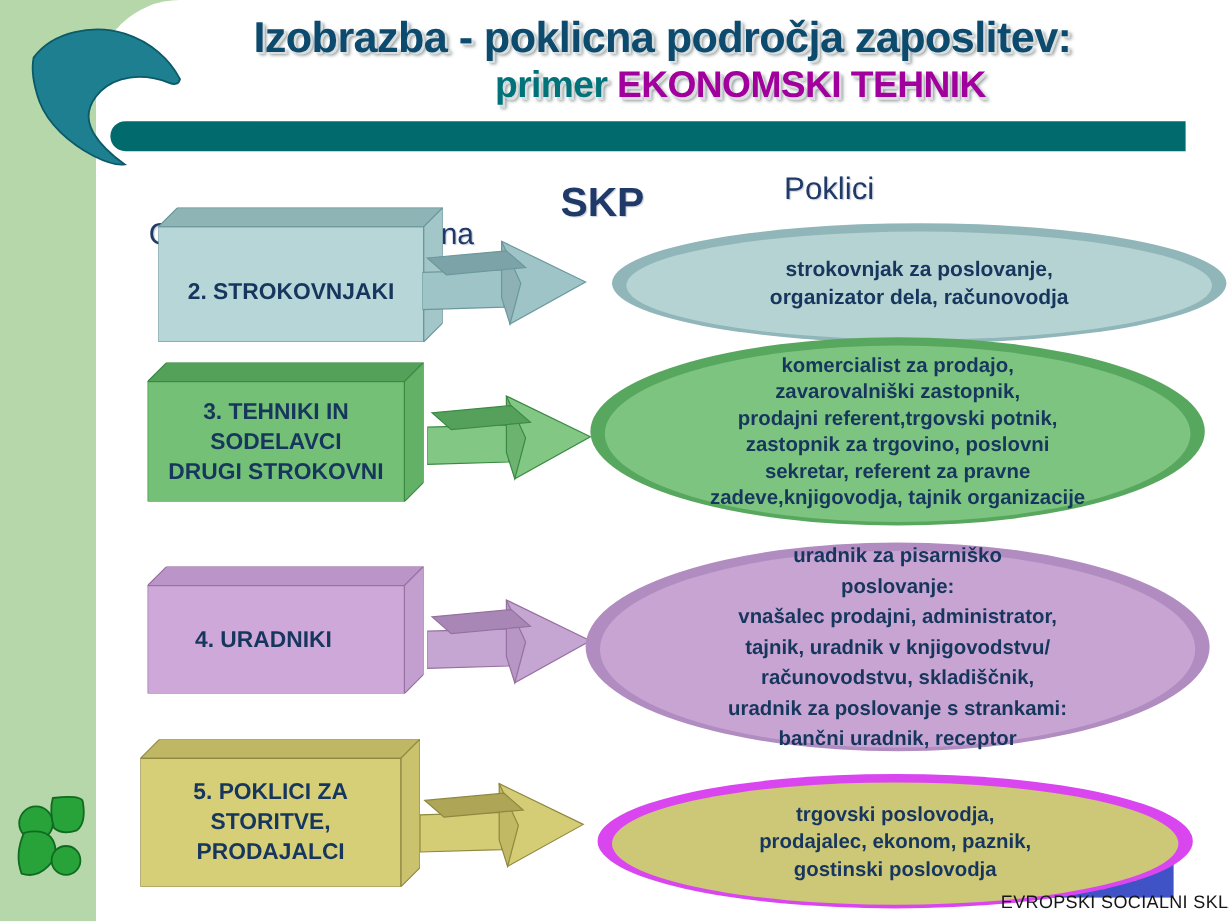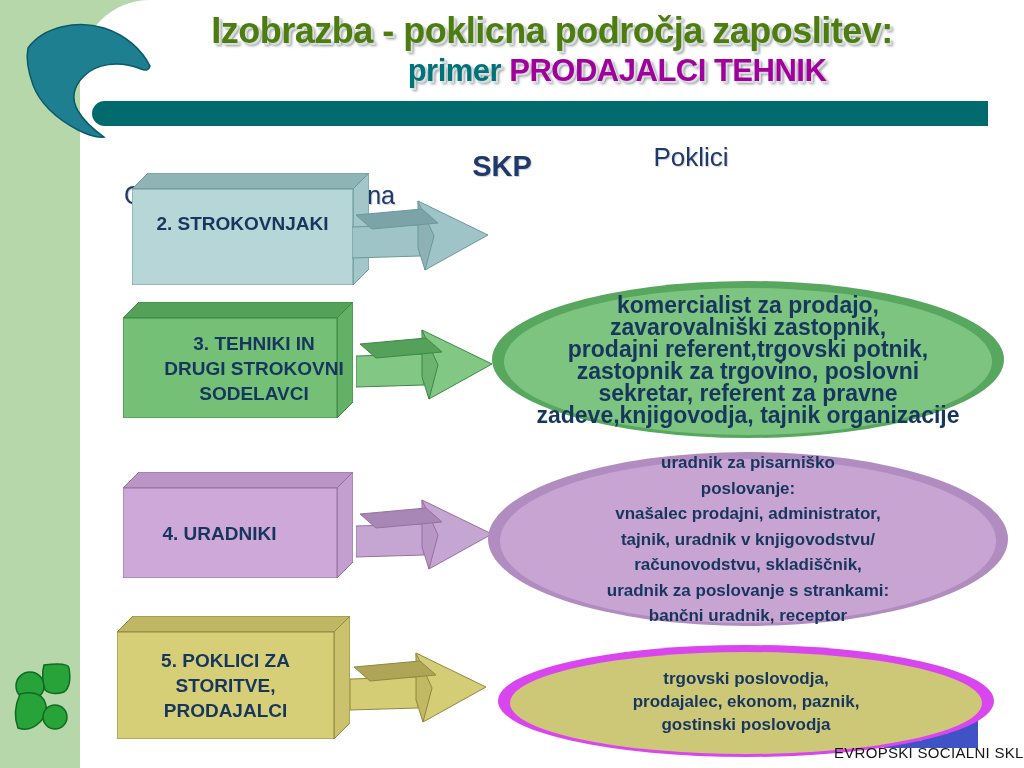--- a/index.html
+++ b/index.html
@@ -4,32 +4,32 @@
 <style>
   html,body { margin:0; padding:0; background:#fff; }
   .slide {
     position:relative; width:1024px; height:768px; background:#ffffff;
     overflow:hidden; font-family:"Liberation Sans", sans-serif;
   }
   .abs { position:absolute; }
 
   
   .title-wrap { left:130px; top:10px; width:880px; text-align:center; }
-  .title-l1 { font-size:36px; font-weight:bold; color:#4d7c0f; padding-right:36px;
+  .title-l1 { font-size:36px; font-weight:bold; color:#0c4a6e; padding-right:36px;
               text-shadow:2px 2px 0 #d9dddd, 3px 3px 3px #8a9494; letter-spacing:-0.5px; }
   .title-l2 { font-size:31px; font-weight:bold; color:#00737a; padding-left:94px; margin-top:1px;
               text-shadow:2px 2px 0 #d9dddd, 3px 3px 3px #8a9494; letter-spacing:-0.5px; }
   .title-hl { color:#a1009c; }
 
   .divider { left:92px; top:101px; width:896px; height:25px; background:#006a6d;
              border-radius:13px 0 0 13px; }
 
   .colhead { color:#1f3a68; text-shadow:1px 1px 1px #c9cdd5; white-space:nowrap; }
   .ch-left  { left:124px; top:134px; font-size:25px;margin-top:47px; }
-  .ch-mid   { left:460px; top:150px; width:84px; text-align:center; font-size:29px; font-weight:bold; }
+  .ch-mid   { left:460px; top:150px; width:84px; text-align:center; font-size:34px; font-weight:bold; }
   .ch-right { left:630px; top:142px; width:122px; text-align:center; font-size:26px; }
 
   .box-label { display:flex; align-items:center; justify-content:center; text-align:center;
                font-weight:bold; color:#17365d; font-size:19px; line-height:25px; }
   .ln { display:block; }
 
   .ellipse-outer { border-radius:50%; }
   .ellipse-inner { position:absolute; inset:7px 12px 3px 12px; border-radius:50%; }
   .ellipse-text  { position:absolute; inset:0; display:flex; flex-direction:column;
                    align-items:center; justify-content:center; text-align:center;
@@ -78,65 +78,72 @@
     <g fill="#28a339" stroke="#0f6b20" stroke-width="1.5">
       <circle cx="30" cy="686" r="14"></circle>
       <path d="M44,665 Q68,662 69,668 Q72,686 64,692 Q52,696 45,690 Q41,676 44,665 Z"></path>
       <path d="M20,694 Q38,690 44,700 Q50,712 40,722 Q30,732 18,728 Q12,712 20,694 Z"></path>
       <circle cx="55" cy="717" r="12"></circle>
     </g>
   </svg>
 
   <div class="abs title-wrap">
     <div class="title-l1">Izobrazba -  poklicna področja zaposlitev:</div>
-    <div class="title-l2"><span>primer </span><span class="title-hl">PRODAJALCI TEHNIK</span></div>
+    <div class="title-l2"><span>primer </span><span class="title-hl">EKONOMSKI TEHNIK</span></div>
   </div>
 
   <div class="abs divider"></div>
 
   <div class="abs colhead ch-left">Glavna poklicna skupina</div>
   <div class="abs colhead ch-mid">SKP</div>
   <div class="abs colhead ch-right">Poklici</div>
 
   <svg class="abs r1" style="left:132px;top:173px;" width="237" height="112" viewBox="0 0 237 112">
     <polygon class="f-top" points="0,16 221,16 237,0 16,0"></polygon>
     <polygon class="f-side" points="221,16 237,0 237,96 221,112"></polygon>
     <rect class="f-front" x="0" y="16" width="221" height="96"></rect>
   </svg>
-  <div class="abs box-label" style="left:132px;top:175px;width:221px;height:96px;justify-content:center;">
+  <div class="abs box-label" style="left:132px;top:195px;width:221px;height:96px;justify-content:center;">
     <span class="ln">2. STROKOVNJAKI</span>
   </div>
   <svg class="abs r1" style="left:352px;top:196px;" width="140" height="76" viewBox="0 0 140 76">
     <polygon class="a-shaft" points="0,31 68,29 68,60 0,62"></polygon>
     <polygon class="a-head" points="66,5 136,39 73,74"></polygon>
     <polygon class="a-mid" points="66,5 82,40 73,74 66,52"></polygon>
     <polygon class="a-top" points="4,19 70,13 86,27 20,33"></polygon>
   </svg>
+  <div class="abs ellipse-outer e1o" style="left:510px;top:186px;width:512px;height:100px;">
+    <div class="ellipse-inner e1i"></div>
+    <div class="ellipse-text" style="font-size:17.5px;line-height:23px;">
+      <span class="ln">strokovnjak za poslovanje,</span>
+      <span class="ln">organizator dela, računovodja</span>
+    </div>
+  </div>
 
   <svg class="abs r2" style="left:123px;top:302px;" width="230" height="116" viewBox="0 0 230 116">
     <polygon class="f-top" points="0,16 214,16 230,0 16,0"></polygon>
     <polygon class="f-side" points="214,16 230,0 230,100 214,116"></polygon>
     <rect class="f-front" x="0" y="16" width="214" height="100"></rect>
   </svg>
-  <div class="abs box-label" style="left:123px;top:318px;width:214px;height:100px;padding-left:24px;">
+  <div class="abs box-label" style="left:123px;top:318px;width:214px;height:100px;">
     <span style="display:block">
       <span class="ln">3. TEHNIKI IN</span>
+      <span class="ln">SODELAVCI</span>
       <span class="ln">DRUGI STROKOVNI</span>
-      <span class="ln">SODELAVCI</span>
     </span>
   </div>
   <svg class="abs r2" style="left:356px;top:325px;" width="140" height="76" viewBox="0 0 140 76">
     <polygon class="a-shaft" points="0,31 68,29 68,60 0,62"></polygon>
     <polygon class="a-head" points="66,5 136,39 73,74"></polygon>
     <polygon class="a-mid" points="66,5 82,40 73,74 66,52"></polygon>
     <polygon class="a-top" points="4,19 70,13 86,27 20,33"></polygon>
   </svg>
   <div class="abs ellipse-outer e2o" style="left:492px;top:281px;width:512px;height:157px;">
     <div class="ellipse-inner e2i"></div>
-    <div class="ellipse-text" style="font-size:23px;line-height:22px;">
+    <div class="ellipse-text" style="font-size:17px;line-height:22px;">
       <span class="ln">komercialist za prodajo,</span>
       <span class="ln">zavarovalniški zastopnik,</span>
       <span class="ln">prodajni referent,trgovski potnik,</span>
       <span class="ln">zastopnik za trgovino, poslovni</span>
       <span class="ln">sekretar, referent za pravne</span>
       <span class="ln">zadeve,knjigovodja, tajnik organizacije</span>
     </div>
   </div>
 
   <svg class="abs r3" style="left:123px;top:472px;" width="230" height="106" viewBox="0 0 230 106">

